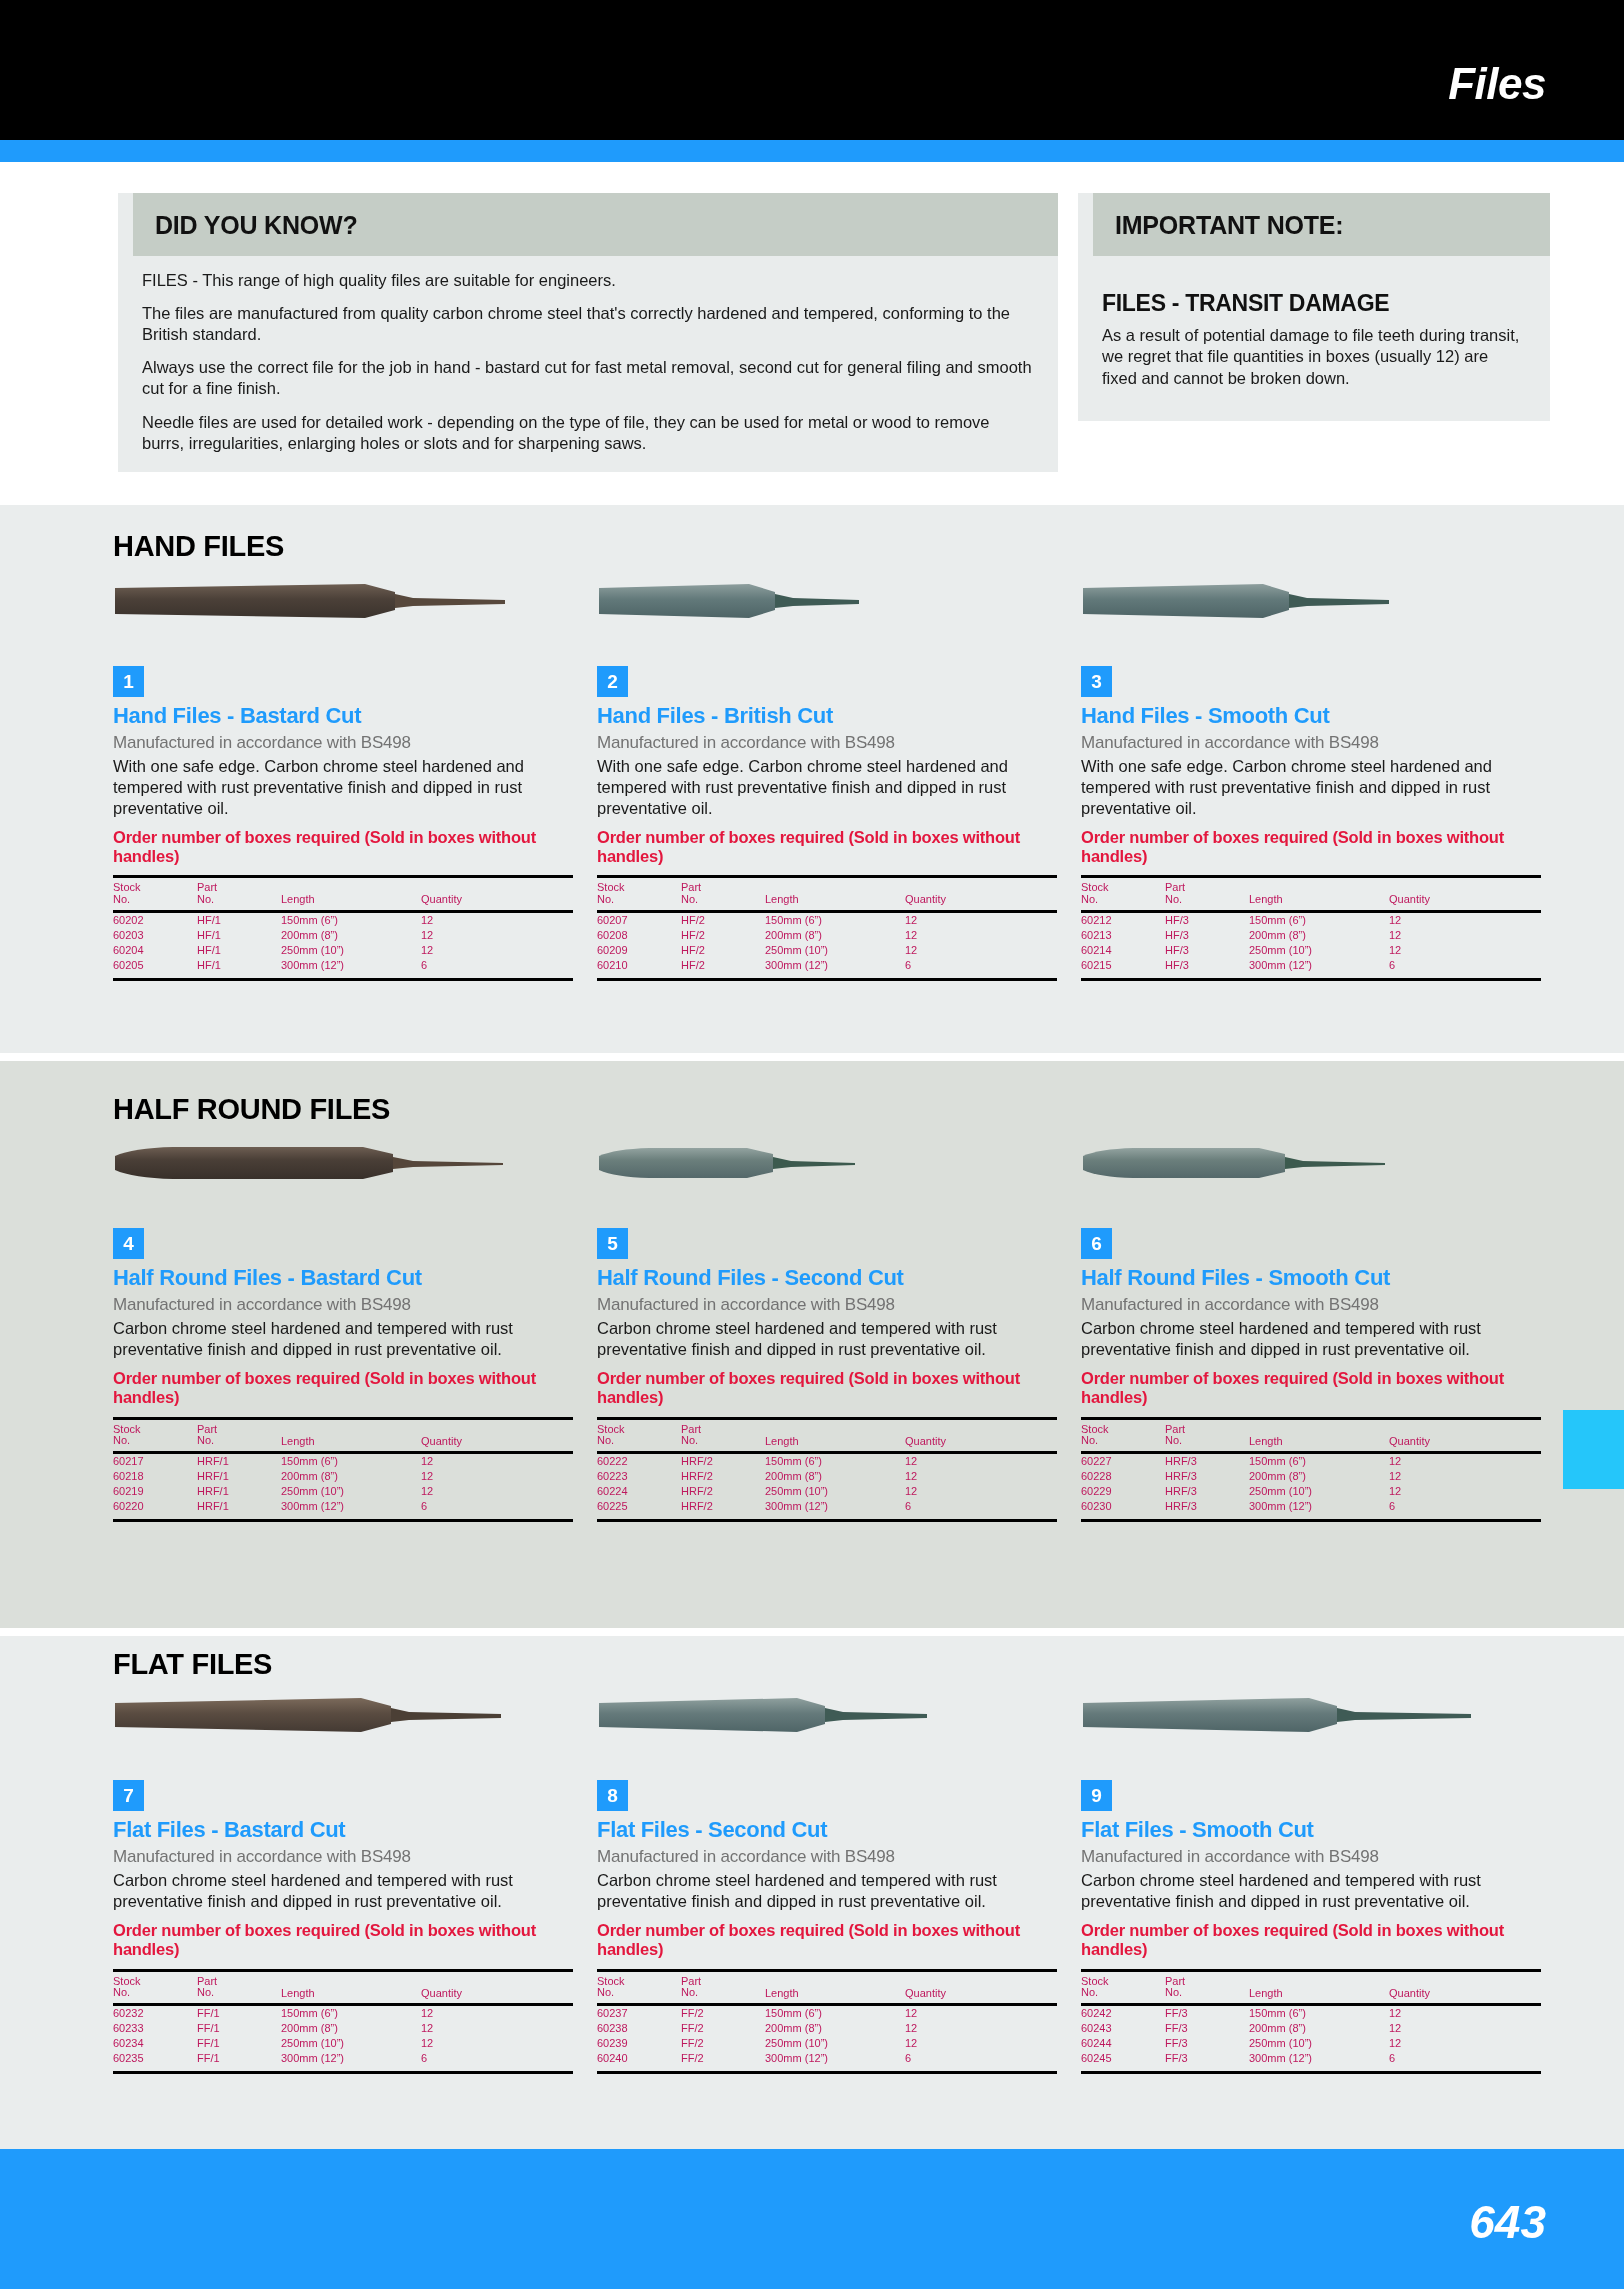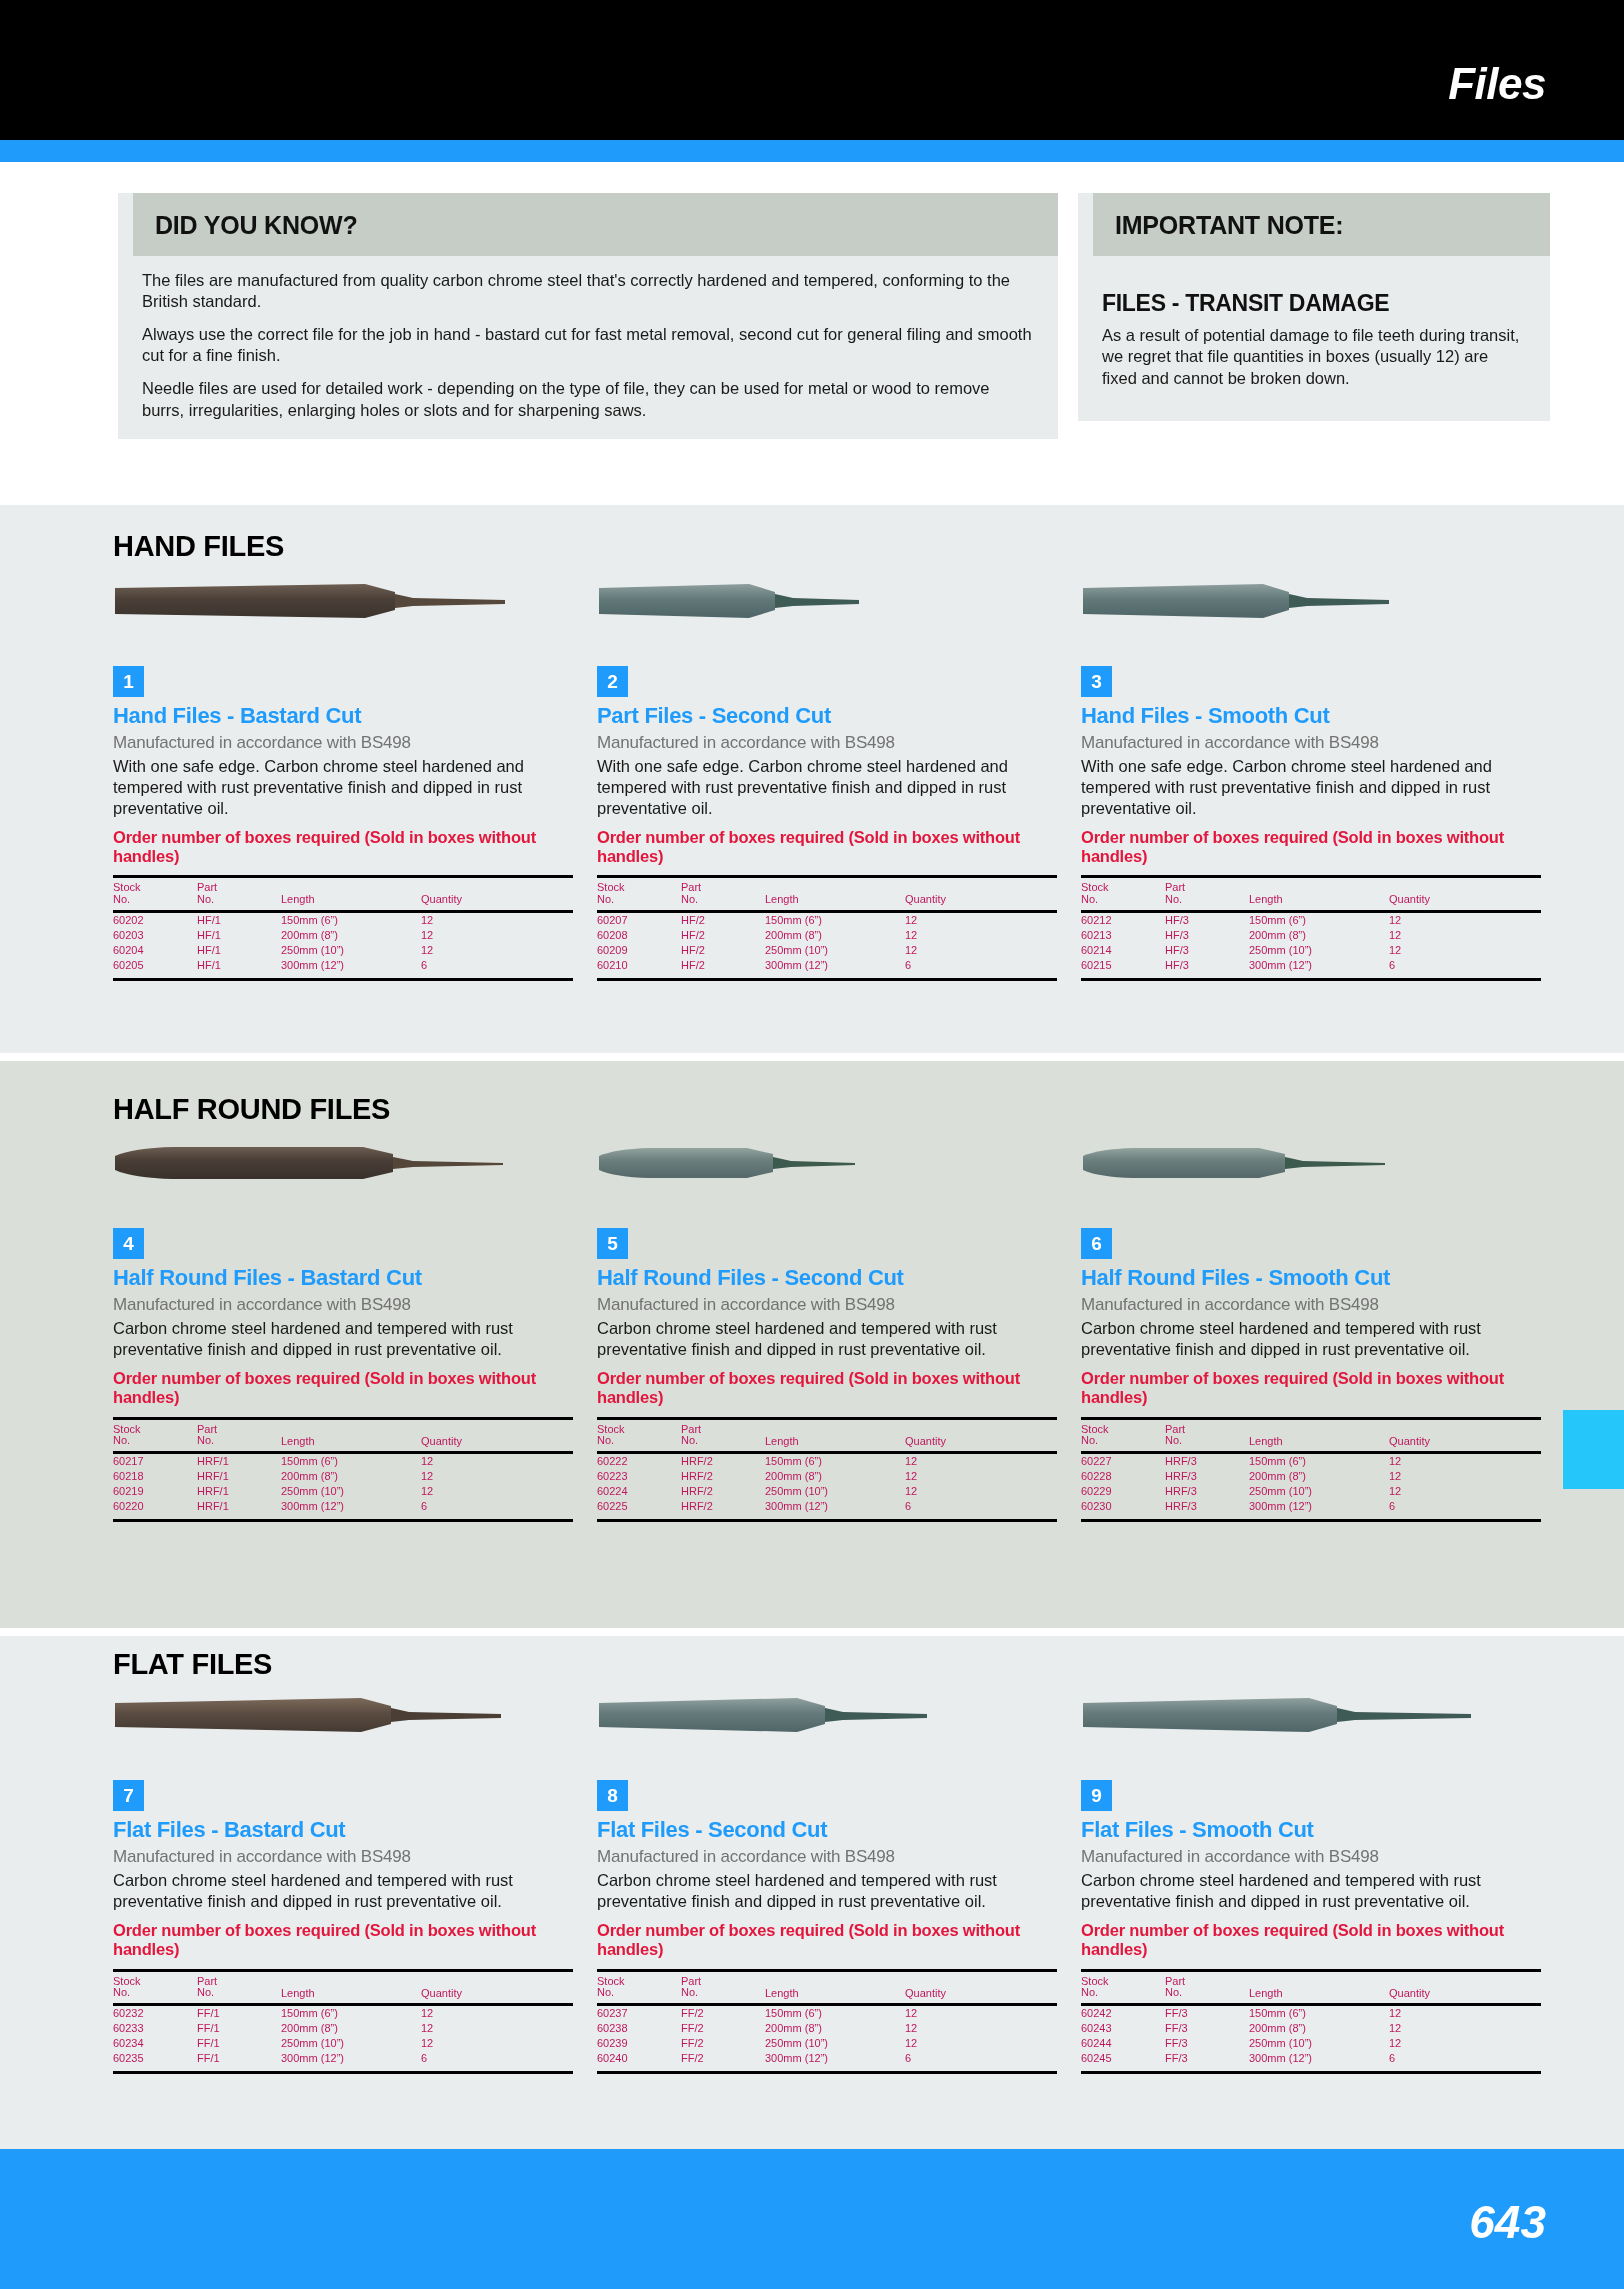--- a/index.html
+++ b/index.html
@@ -138,20 +138,21 @@
 
 <div class="page">
 
   <div class="top-black"></div>
   <div class="top-title">Files</div>
   <div class="top-blue"></div>
 
   <div class="panel" id="did-you-know">
     <div class="panel-head">DID YOU KNOW?</div>
     <div class="panel-body">
+      <p>FILES - This range of high quality files are suitable for engineers.</p>
       <p>The files are manufactured from quality carbon chrome steel that's correctly hardened and tempered, conforming to the British standard.</p>
       <p>Always use the correct file for the job in hand - bastard cut for fast metal removal, second cut for general filing and smooth cut for a fine finish.</p>
       <p>Needle files are used for detailed work - depending on the type of file, they can be used for metal or wood to remove burrs, irregularities, enlarging holes or slots and for sharpening saws.</p>
     </div>
   </div>
 
   <div class="panel" id="important-note">
     <div class="panel-head">IMPORTANT NOTE:</div>
     <div class="panel-body">
       <div class="note-sub">FILES - TRANSIT DAMAGE</div>
@@ -230,21 +231,21 @@
           <stop offset="0%" stop-color="#8d9e9d"></stop>
               <stop offset="45%" stop-color="#62797a"></stop>
               <stop offset="100%" stop-color="#4e6466"></stop>
         </linearGradient>
           </defs>
         <path d="M2 10 L152 6 L178 14 L178 32 L152 40 L2 36 Z" fill="url(#gdk2)"></path>
         <path d="M178 16 L196 20 L262 22 L262 26 L196 28 L178 30 Z" fill="#3f5b55"></path>
       </svg>
     </div>
     <div class="badge">2</div>
-    <div class="prod-title">Part Files - Second Cut</div>
+    <div class="prod-title">Hand Files - British Cut</div>
     <div class="prod-std">Manufactured in accordance with BS498</div>
     <div class="prod-desc">With one safe edge. Carbon chrome steel hardened and tempered with rust preventative finish and dipped in rust preventative oil.</div>
     <div class="prod-order">Order number of boxes required (Sold in boxes without handles)</div>
     <table class="spec">
       <thead>
           <tr>
         <th class="c-stock"><span>Stock</span><br><span>No.</span></th>
         <th class="c-part"><span>Part</span><br><span>No.</span></th>
         <th class="c-len th-mid">Length</th>
         <th class="c-qty th-mid">Quantity</th>

